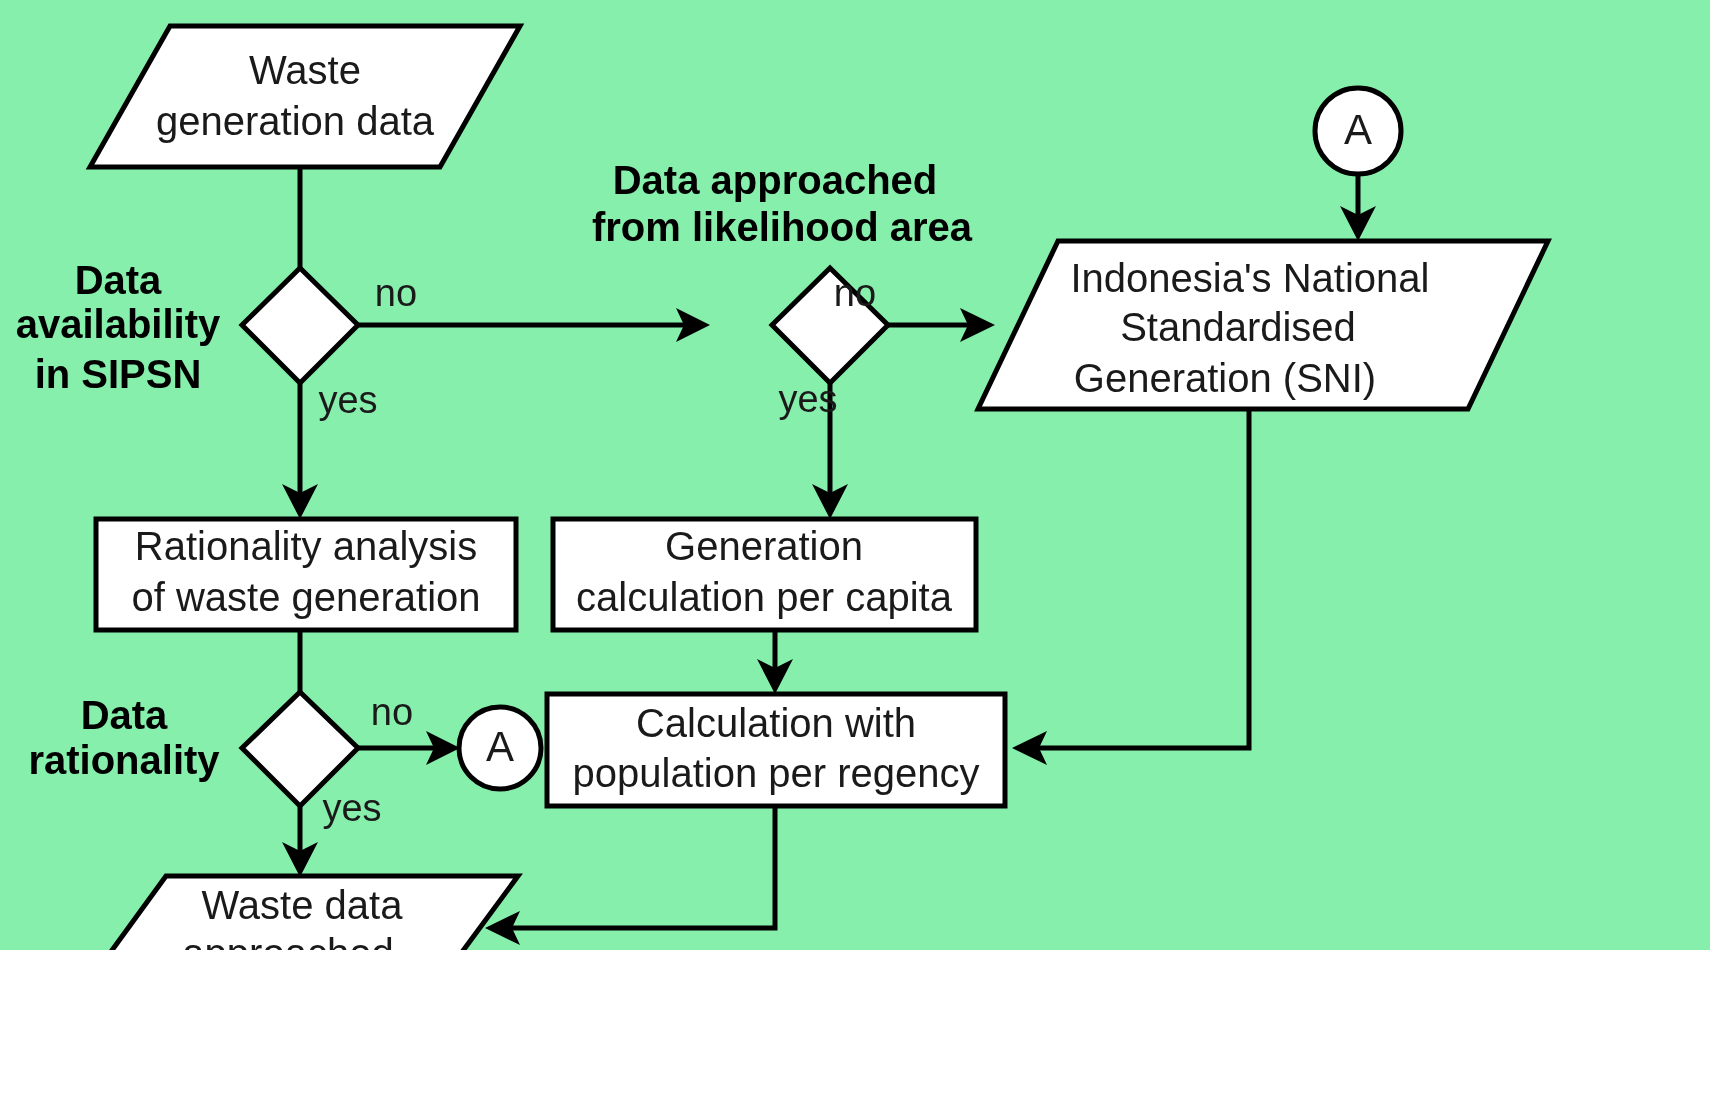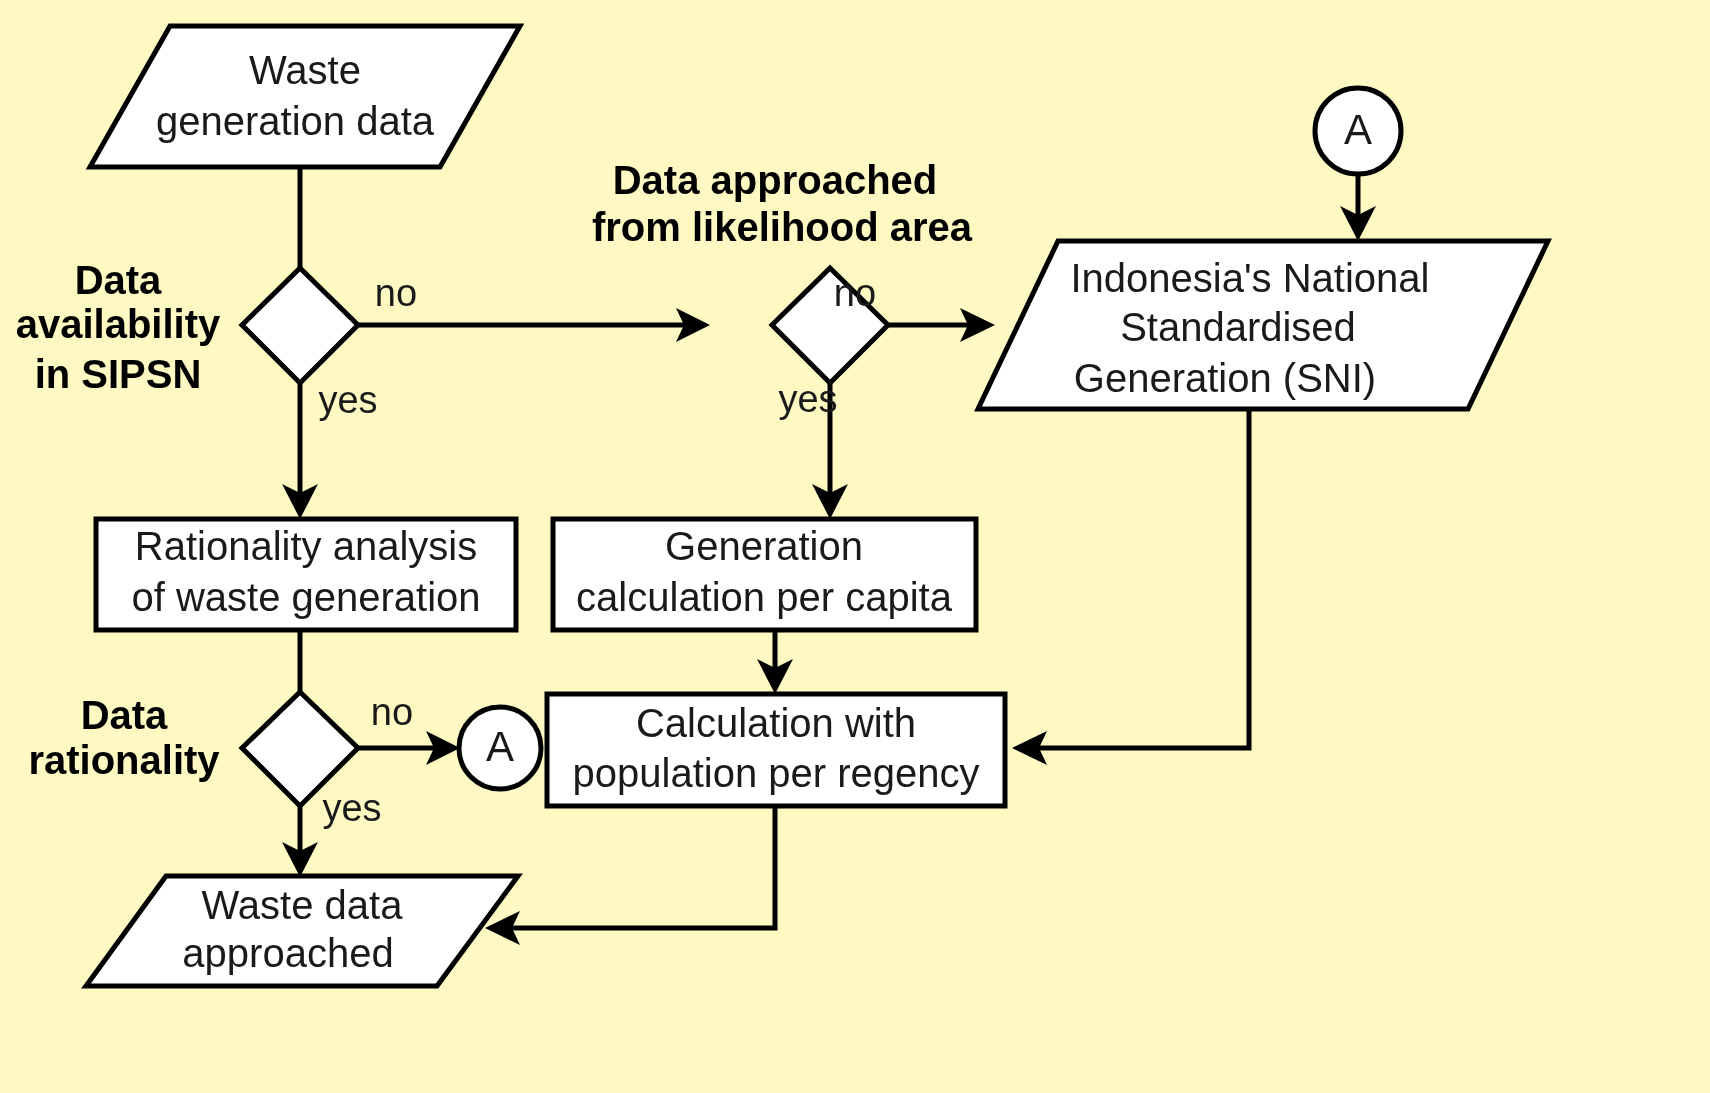--- a/index.html
+++ b/index.html
@@ -6,22 +6,22 @@
     margin: 0;
     padding: 0;
     background: #ffffff;
   }
   body {
     font-family: "Liberation Sans", sans-serif;
   }
   #flowchart-root {
     position: relative;
     width: 1710px;
-    height: 1093px;
-    background: #fef9c3;
+    height: 950px;
+    background: #86efac;
     overflow: hidden;
   }
   #flow-svg {
     position: absolute;
     top: 0;
     left: 0;
     width: 1710px;
     height: 1093px;
   }
   .node-shape {

